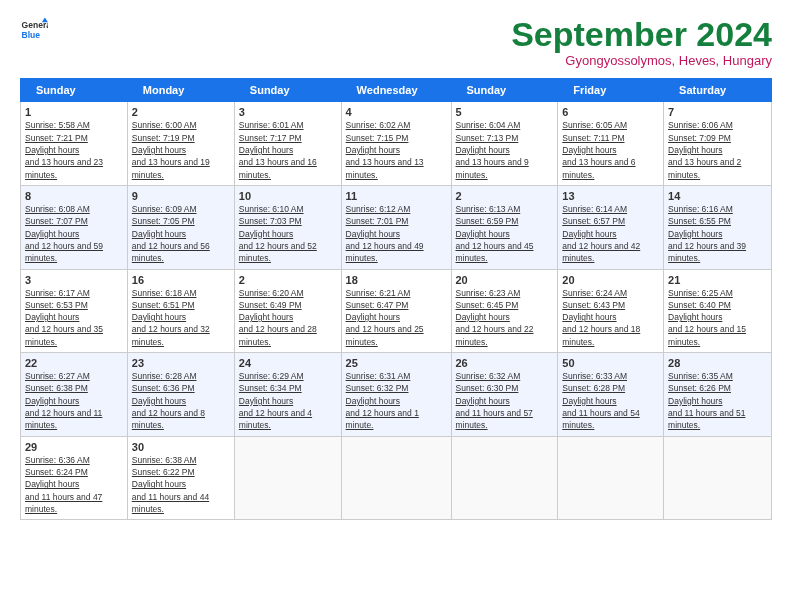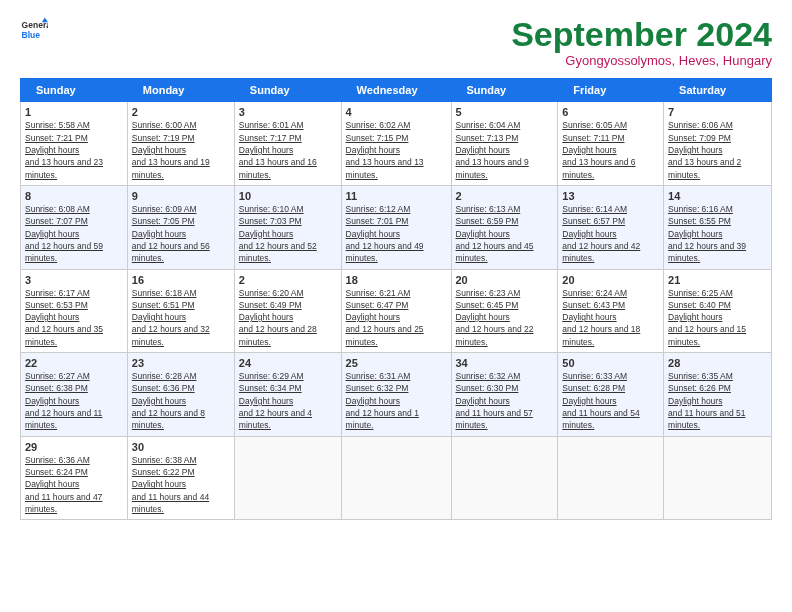--- a/index.html
+++ b/index.html
@@ -219,21 +219,21 @@
           </td>
           <td>
             <span class="day-num">24</span>
             <div class="day-info">Sunrise: 6:29 AM<br>Sunset: 6:34 PM<br>Daylight hours<br>and 12 hours and 4 minutes.</div>
           </td>
           <td>
             <span class="day-num">25</span>
             <div class="day-info">Sunrise: 6:31 AM<br>Sunset: 6:32 PM<br>Daylight hours<br>and 12 hours and 1 minute.</div>
           </td>
           <td>
-            <span class="day-num">34</span>
+            <span class="day-num">26</span>
             <div class="day-info">Sunrise: 6:32 AM<br>Sunset: 6:30 PM<br>Daylight hours<br>and 11 hours and 57 minutes.</div>
           </td>
           <td>
             <span class="day-num">50</span>
             <div class="day-info">Sunrise: 6:33 AM<br>Sunset: 6:28 PM<br>Daylight hours<br>and 11 hours and 54 minutes.</div>
           </td>
           <td>
             <span class="day-num">28</span>
             <div class="day-info">Sunrise: 6:35 AM<br>Sunset: 6:26 PM<br>Daylight hours<br>and 11 hours and 51 minutes.</div>
           </td>

